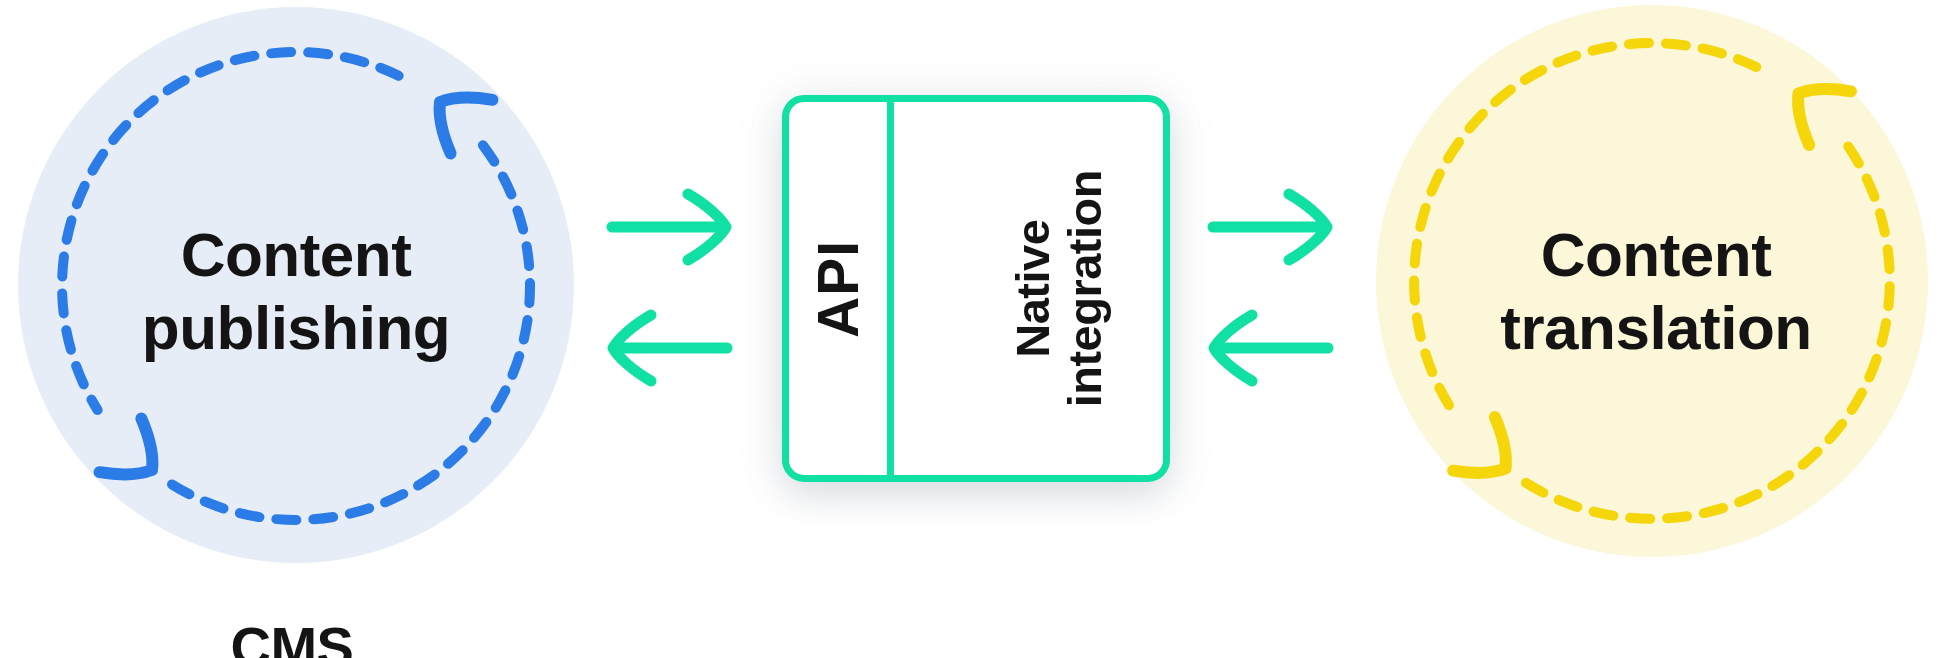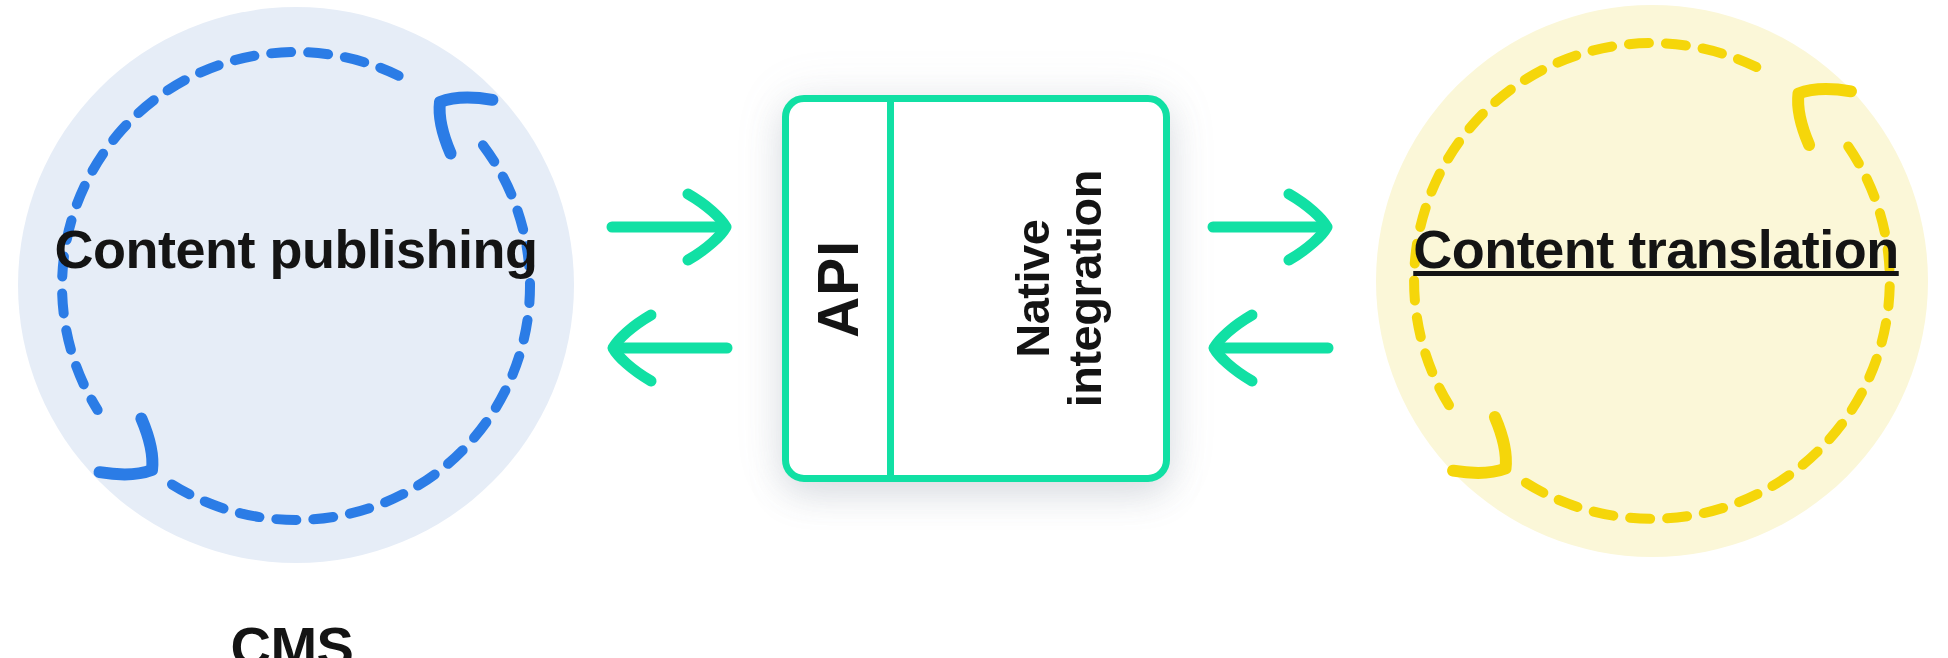--- a/index.html
+++ b/index.html
@@ -11,25 +11,25 @@
     --text-black:#141414;
   }
   *{margin:0;padding:0;box-sizing:border-box;}
   html,body{background:#ffffff;}
   body{font-family:"Liberation Sans","DejaVu Sans",sans-serif;color:var(--text-black);}
   .stage{position:relative;width:1948px;height:658px;background:#ffffff;overflow:hidden;}
   .bg-art{position:absolute;left:0;top:0;width:1948px;height:658px;}
 
   .circle-title{
     position:absolute;top:218px;width:520px;
-    font-size:54px;font-weight:700;line-height:1.18;letter-spacing:-0.5px;
+    font-size:62px;font-weight:700;line-height:1.18;letter-spacing:-0.5px;
     text-align:center;color:var(--text-black);
   }
   .circle-title.left{left:36px;}
-  .circle-title.right{left:1396px;text-decoration:underline;}
+  .circle-title.right{left:1396px;}
 
   .system-label{
     position:absolute;top:614px;width:520px;
     font-size:56px;font-weight:700;letter-spacing:-0.5px;
     text-align:center;color:var(--text-black);
   }
   .system-label.left{left:32px;}
   .system-label.right{left:1396px;}
 
   .integration-box{

